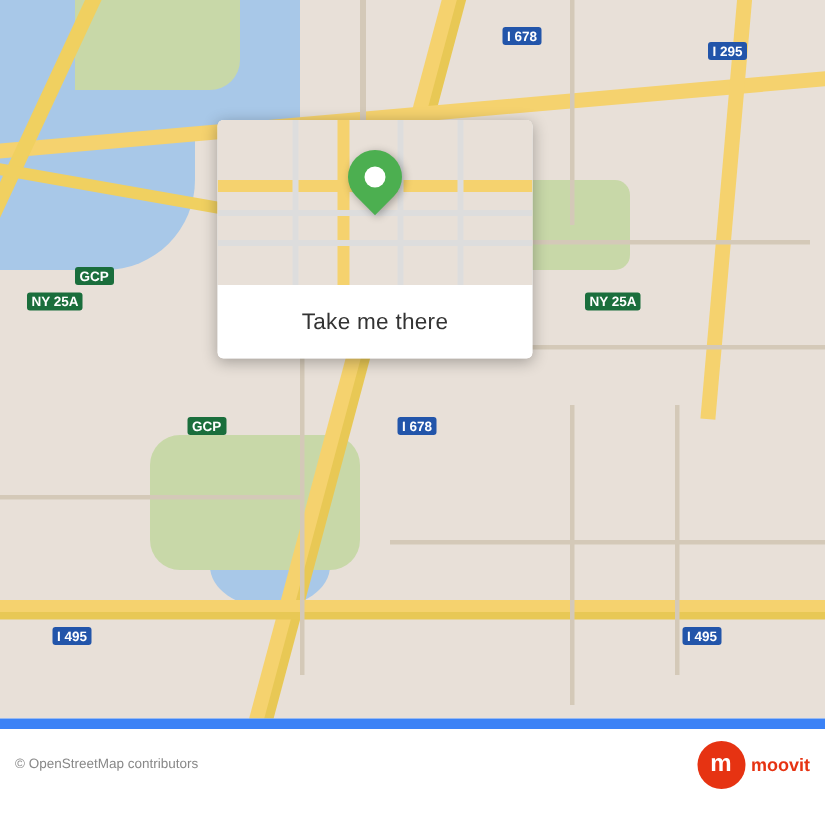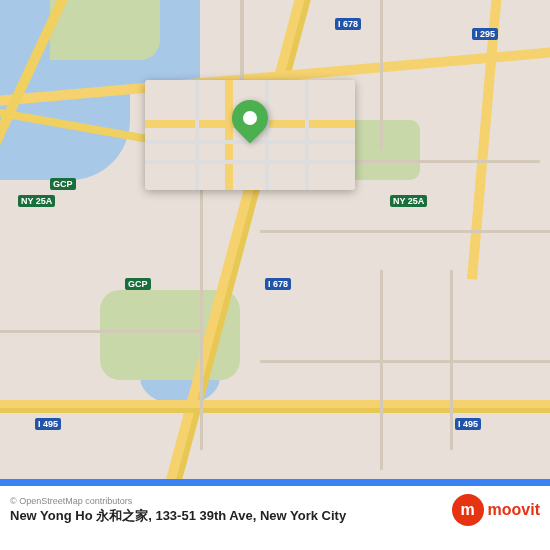--- a/index.html
+++ b/index.html
@@ -179,21 +179,21 @@
       border-radius: 50%;
       display: flex;
       align-items: center;
       justify-content: center;
       color: white;
       font-size: 16px;
       font-weight: bold;
     }
 
     .moovit-text {
-      font-size: 16px;
+      font-size: 12px;
       font-weight: bold;
       color: #e63312;
       margin-left: 4px;
     }
   </style>
 </head>
 <body>
 
 <div id="map-container">
 
@@ -255,25 +255,27 @@
       <div style="position:absolute;top:0;left:120px;width:4px;height:110px;background:#ddd;"></div>
       <div style="position:absolute;top:0;left:160px;width:4px;height:110px;background:#ddd;"></div>
 
       <div id="location-pin">
         <div class="pin-circle">
           <div class="pin-inner"></div>
         </div>
       </div>
     </div>
 
+    <div id="popup-button-area">
+      <button id="take-me-there-btn">Take me there</button>
+    </div>
   </div>
 
   <div id="bottom-bar">
     <div id="bottom-info">
       <div id="osm-credit">© OpenStreetMap contributors</div>
-      <div id="location-name">New Yong Ho 永和之家, 133-51 39th Ave, New York City</div>
     </div>
     <div id="moovit-logo">
       <div class="moovit-m">m</div>
       <span class="moovit-text">moovit</span>
     </div>
   </div>
 </div>
 
 </body></html>

